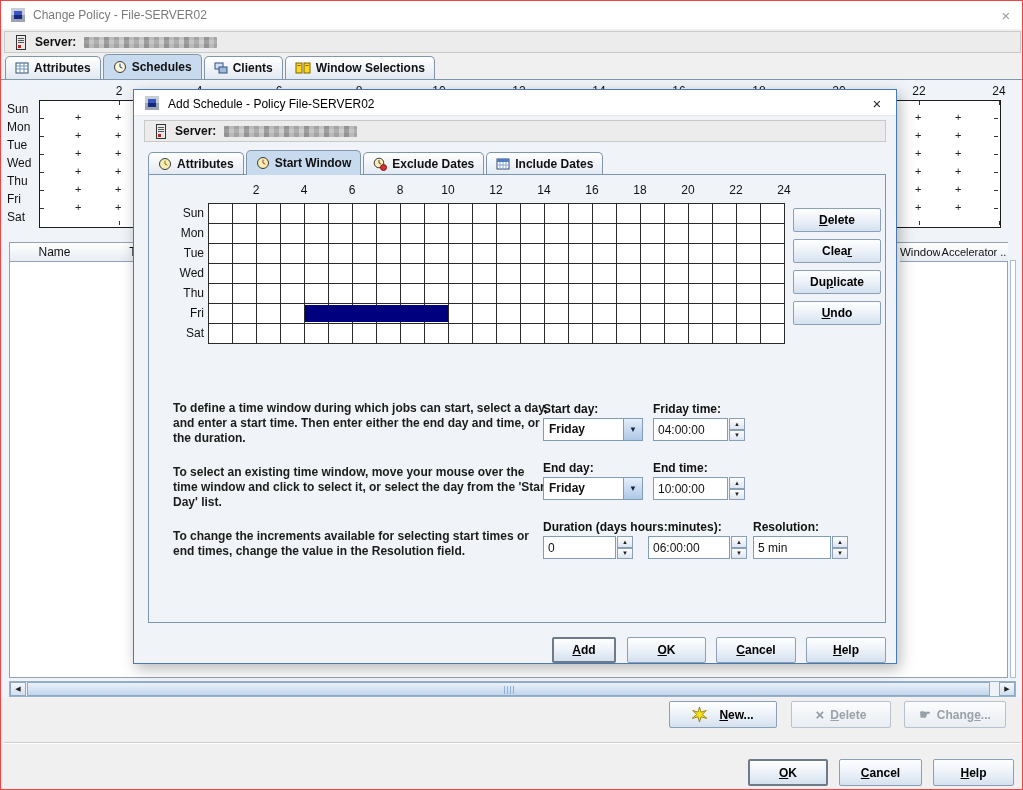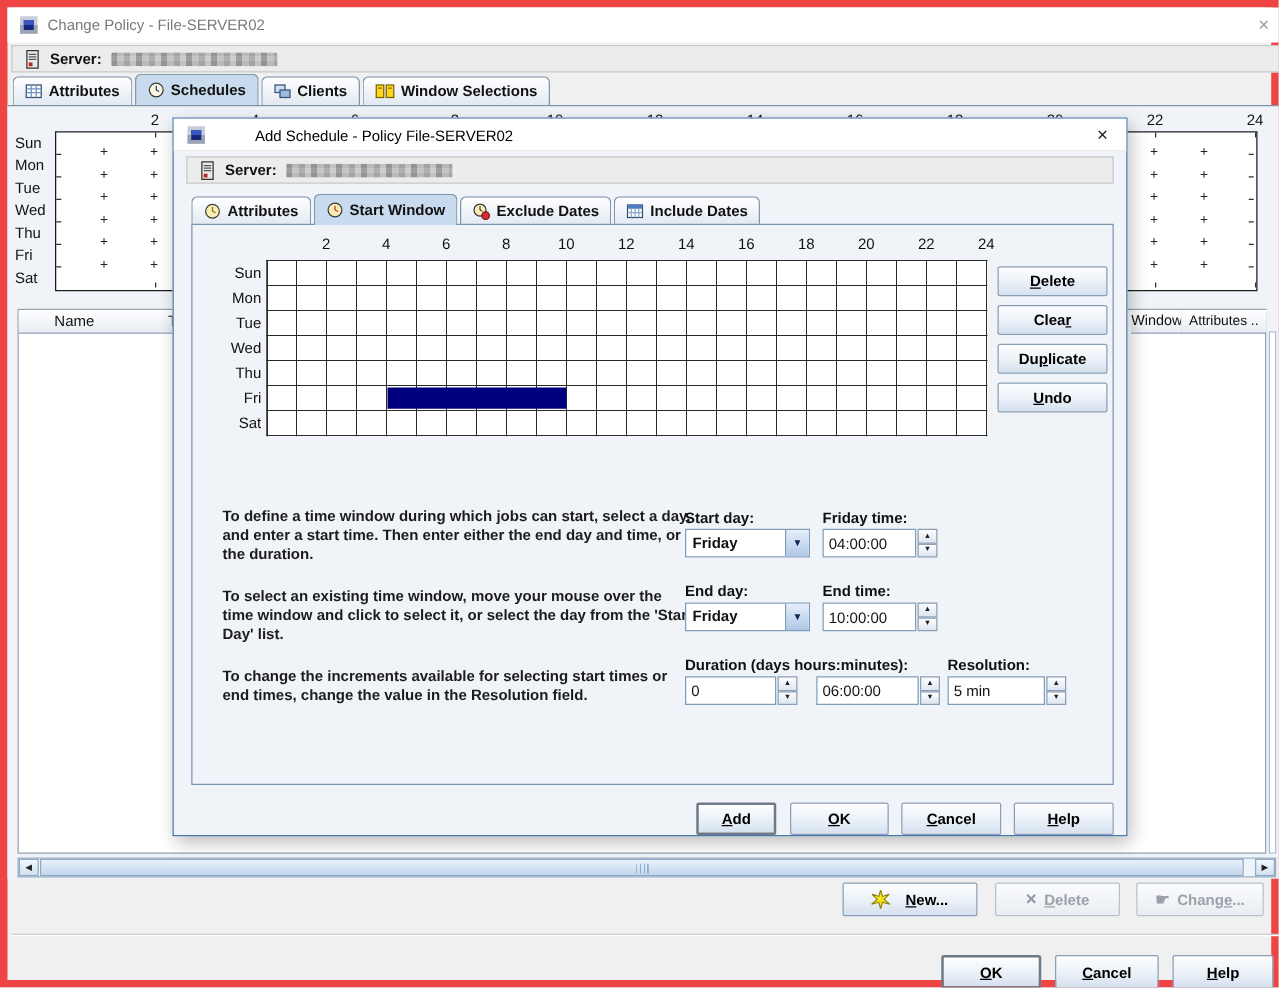--- a/index.html
+++ b/index.html
@@ -1,20 +1,20 @@
 <!DOCTYPE html>
 <html><head>
 <meta charset="utf-8">
 <style>
   html,body{margin:0;padding:0;}
   body{width:1023px;height:790px;position:relative;background:#f0f0f0;
        font-family:"Liberation Sans",sans-serif;font-size:12px;color:#111;overflow:hidden;}
   .abs{position:absolute;box-sizing:border-box;}
   
-  #win{width:1023px;height:790px;position:absolute;top:0;left:0;border:6px solid #ef4444;box-sizing:border-box;}
+  #win{width:1023px;height:790px;position:absolute;top:0;left:0;border:1px solid #ef4444;box-sizing:border-box;}
   .titlebar{background:#fff;}
   .title-text{line-height:28px;white-space:nowrap;}
   .close-x{font-size:15px;text-align:center;cursor:default;}
   .server-strip{background:#ececec;border:1px solid #c9c9c9;display:flex;align-items:center;gap:8px;padding-left:10px;}
   .server-label{font-weight:bold;}
   .censor{height:11px;border-radius:1px;filter:blur(.4px);
     background:
       repeating-linear-gradient(90deg,rgba(120,120,120,.55) 0 5px,rgba(190,190,190,.55) 5px 10px,rgba(150,150,150,.55) 10px 15px,rgba(205,205,205,.55) 15px 20px),
       repeating-linear-gradient(0deg,#b5b5b5 0 4px,#cfcfcf 4px 8px);}
   
@@ -348,21 +348,21 @@
         <span class="tick" style="position: absolute; left: 918px; top: 21px; width: 1px; height: 4px;"></span>
         <span class="tick" style="position: absolute; left: 918px; top: 141px; width: 1px; height: 4px;"></span>
         <span class="tick" style="position: absolute; left: 998px; top: 21px; width: 1px; height: 4px;"></span>
         <span class="tick" style="position: absolute; left: 998px; top: 141px; width: 1px; height: 4px;"></span>
       </div>
 
     <div class="abs" id="bg-table" style="left:8px;top:162px;width:999px;height:436px;">
       <div class="th" style="left:0;width:89px;">Name</div>
       <div class="th" style="left:89px;width:80px;">Typ</div>
       <div class="th" style="left:890px;width:40px;font-size:11.5px;">Window</div>
-      <div class="th" style="left:930px;width:68px;font-size:11px;border-right:none;">Attributes ..</div>
+      <div class="th" style="left:930px;width:68px;font-size:11px;border-right:none;">Accelerator ..</div>
     </div>
 
     <div class="abs vsb" style="left:1009px;top:180px;width:6px;height:418px;"></div>
 
     <div class="abs hsb" style="left:8px;top:601px;width:1007px;height:16px;">
       <div class="sb-btn" style="left:0;">◀</div>
       <div class="sb-thumb" style="left:17px;width:963px;">
           <div class="grip"></div>
         </div>
       <div class="sb-btn" style="right:0;left:auto;">▶</div>
@@ -401,21 +401,21 @@
   <div class="abs" id="dlg" style="left:132px;top:88px;width:764px;height:575px;">
     <div class="abs titlebar" style="left:0;top:0;width:762px;height:26px;border-bottom:1px solid #e9e9e9;">
       <span class="abs btn-ic" style="left:10px;top:5px;">
         <svg width="16" height="16">
             <rect x="1" y="1" width="14" height="14" fill="#c7cdd8"></rect>
             <rect x="1" y="8" width="14" height="7" fill="#9aa4b5"></rect>
             <rect x="4" y="4" width="8" height="8" fill="#16277c"></rect>
             <rect x="4" y="4" width="8" height="4" fill="#3c55c0"></rect>
           </svg>
       </span>
-      <span class="abs title-text" style="left:34px;top:0;color:#000;margin-left:31px;">Add Schedule - Policy File-SERVER02</span>
+      <span class="abs title-text" style="left:34px;top:0;color:#000;">Add Schedule - Policy File-SERVER02</span>
       <span class="abs close-x" style="left:733px;top:5px;width:20px;color:#222;">×</span>
     </div>
 
     <div class="abs server-strip" style="left:10px;top:30px;width:742px;height:22px;">
       <span class="btn-ic">
         <svg width="12" height="17">
             <rect x="1.5" y="1.5" width="9" height="14" fill="#e9e9e9" stroke="#333"></rect>
             <line x1="3" y1="4.5" x2="9" y2="4.5" stroke="#555"></line>
             <line x1="3" y1="6.5" x2="9" y2="6.5" stroke="#555"></line>
             <line x1="3" y1="8.5" x2="9" y2="8.5" stroke="#555"></line>

